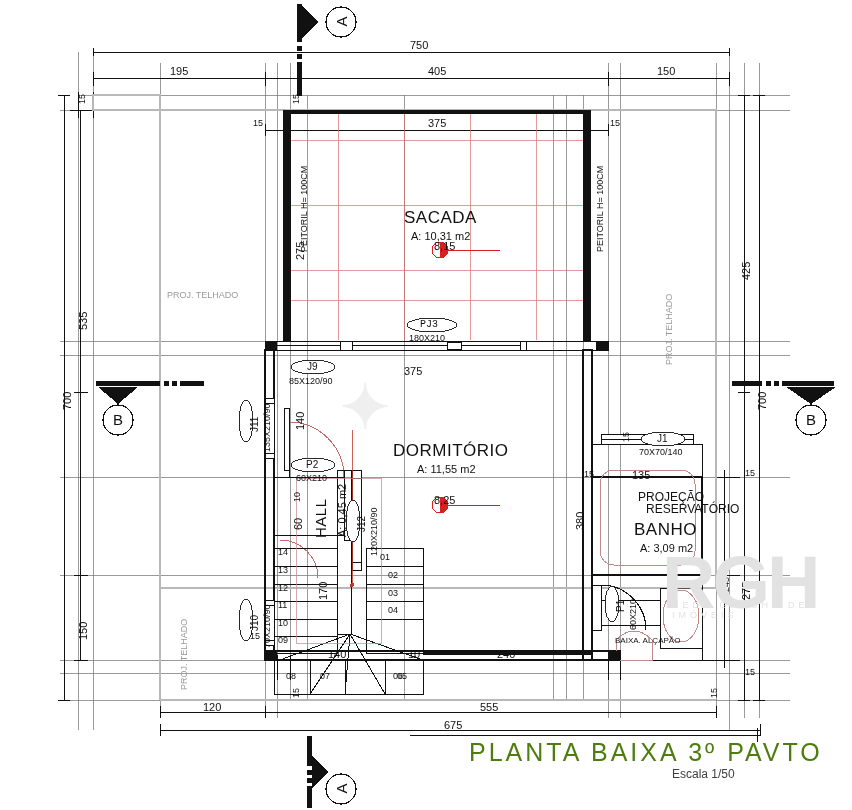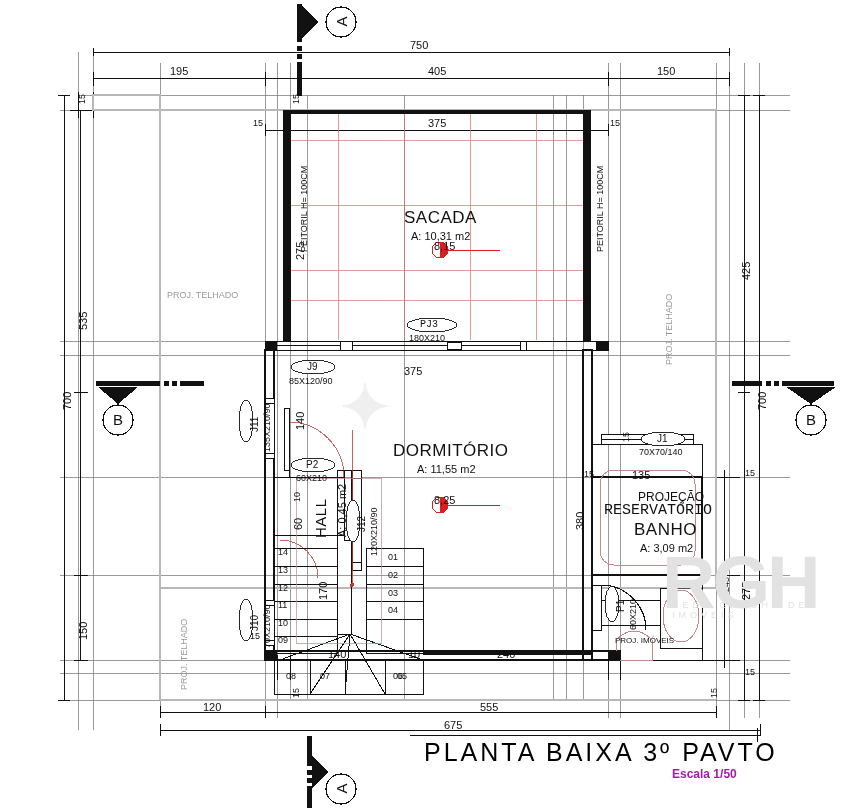--- a/index.html
+++ b/index.html
@@ -9,22 +9,22 @@
   .lbl{position:absolute;white-space:nowrap;line-height:1;}
   .dim{font-size:11px;color:#111;}
   .dimsm{font-size:9px;color:#111;}
   .vert{transform-origin:0 0;transform:rotate(-90deg);}
   .room{font-size:17px;letter-spacing:.5px;}
   .roomsm{font-size:11px;}
   .tiny{font-size:8px;}
   .tiny9{font-size:9px;}
   .lvl{font-size:11px;}
   .ghost{color:#9a9a9a;}
-  .title{font-size:25px;letter-spacing:3px;color:#000000;}
-  .sub{font-size:12px;color:#a21caf;font-weight:bold;}
+  .title{font-size:25px;letter-spacing:3px;color:#4d7c0f;margin-left:45px;}
+  .sub{font-size:12px;color:#404040;}
   .tagtxt{font-size:10px;}
   .step{font-size:9px;}
   .wm{position:absolute;color:#e2e2e2;font-weight:bold;pointer-events:none;}
 </style>
 </head>
 <body>
 
 <svg id="plan" viewBox="0 0 852 810">
   <g stroke="#111" fill="none" stroke-width="1" shape-rendering="crispEdges">
 
@@ -386,22 +386,22 @@
 <div class="lbl roomsm" style="left:417px;top:464px;">A: 11,55 m2</div>
 <div class="lbl lvl" style="left:434px;top:495px;">8,25</div>
 
 <div class="lbl room vert" style="left:313px;top:538px;font-size:15px;">HALL</div>
 <div class="lbl roomsm vert" style="left:337px;top:537px;">A: 0,45 m2</div>
 
 <div class="lbl room" style="left:634px;top:521px;">BANHO</div>
 <div class="lbl roomsm" style="left:640px;top:543px;">A: 3,09 m2</div>
 
 <div class="lbl roomsm" style="left:638px;top:491px;font-size:12px;">PROJEÇÃO</div>
-<div class="lbl roomsm" style="left:604px;top:503px;font-size:15px;font-family:Liberation Mono, monospace;">RESERVATÓRIO</div>
-<div class="lbl tiny" style="left:615px;top:637px;">PROJ. IMÓVEIS</div>
+<div class="lbl roomsm" style="left:646px;top:503px;font-size:12px;">RESERVATÓRIO</div>
+<div class="lbl tiny" style="left:615px;top:637px;">BAIXA. ALÇAPÃO</div>
 <div class="lbl tiny9 ghost" style="left:167px;top:291px;">PROJ. TELHADO</div>
 <div class="lbl tiny9 ghost vert" style="left:180px;top:690px;">PROJ. TELHADO</div>
 <div class="lbl tiny9 ghost vert" style="left:665px;top:365px;">PROJ. TELHADO</div>
 <div class="lbl tiny9 vert" style="left:300px;top:252px;">PEITORIL H= 100CM</div>
 <div class="lbl tiny9 vert" style="left:596px;top:252px;">PEITORIL H= 100CM</div>
 
 <div class="lbl tagtxt" style="left:420px;top:320px;font-family:Liberation Mono, monospace;">PJ3</div>
 <div class="lbl dimsm" style="left:409px;top:334px;">180X210</div>
 <div class="lbl tagtxt" style="left:307px;top:362px;">J9</div>
 <div class="lbl dimsm" style="left:289px;top:377px;">85X120/90</div>
@@ -411,21 +411,21 @@
 <div class="lbl dimsm vert" style="left:370px;top:556px;">120X210/90</div>
 <div class="lbl tagtxt vert" style="left:250px;top:631px;">J10</div>
 <div class="lbl dimsm vert" style="left:263px;top:648px;">70X210/90</div>
 <div class="lbl tagtxt" style="left:657px;top:434px;">J1</div>
 <div class="lbl dimsm" style="left:639px;top:448px;">70X70/140</div>
 <div class="lbl tagtxt" style="left:306px;top:460px;">P2</div>
 <div class="lbl dimsm" style="left:296px;top:474px;">60X210</div>
 <div class="lbl tagtxt vert" style="left:616px;top:612px;">P1</div>
 <div class="lbl dimsm vert" style="left:629px;top:630px;">60X210</div>
 
-<div class="lbl step" style="left:388px;top:553px;">01</div>
+<div class="lbl step" style="left:380px;top:553px;">01</div>
 <div class="lbl step" style="left:388px;top:571px;">02</div>
 <div class="lbl step" style="left:388px;top:589px;">03</div>
 <div class="lbl step" style="left:388px;top:606px;text-align:right;">04</div>
 <div class="lbl step" style="left:397px;top:672px;">05</div>
 <div class="lbl step" style="left:357px;top:672px;padding-left:36px;">06</div>
 <div class="lbl step" style="left:320px;top:672px;">07</div>
 <div class="lbl step" style="left:286px;top:672px;">08</div>
 <div class="lbl step" style="left:278px;top:636px;">09</div>
 <div class="lbl step" style="left:278px;top:619px;">10</div>
 <div class="lbl step" style="left:278px;top:601px;">11</div>

